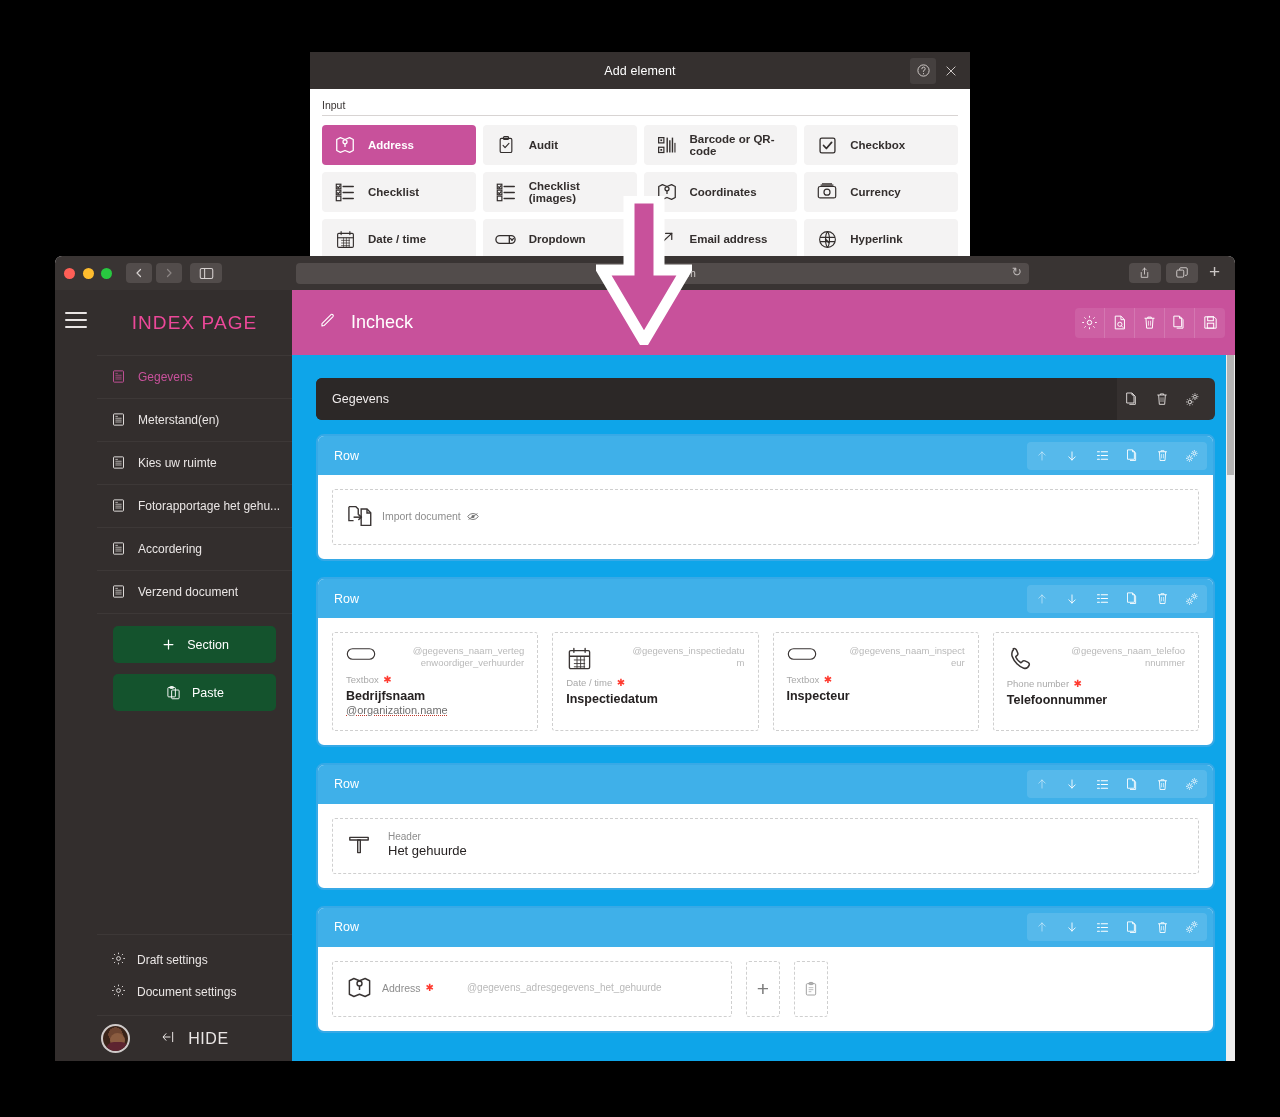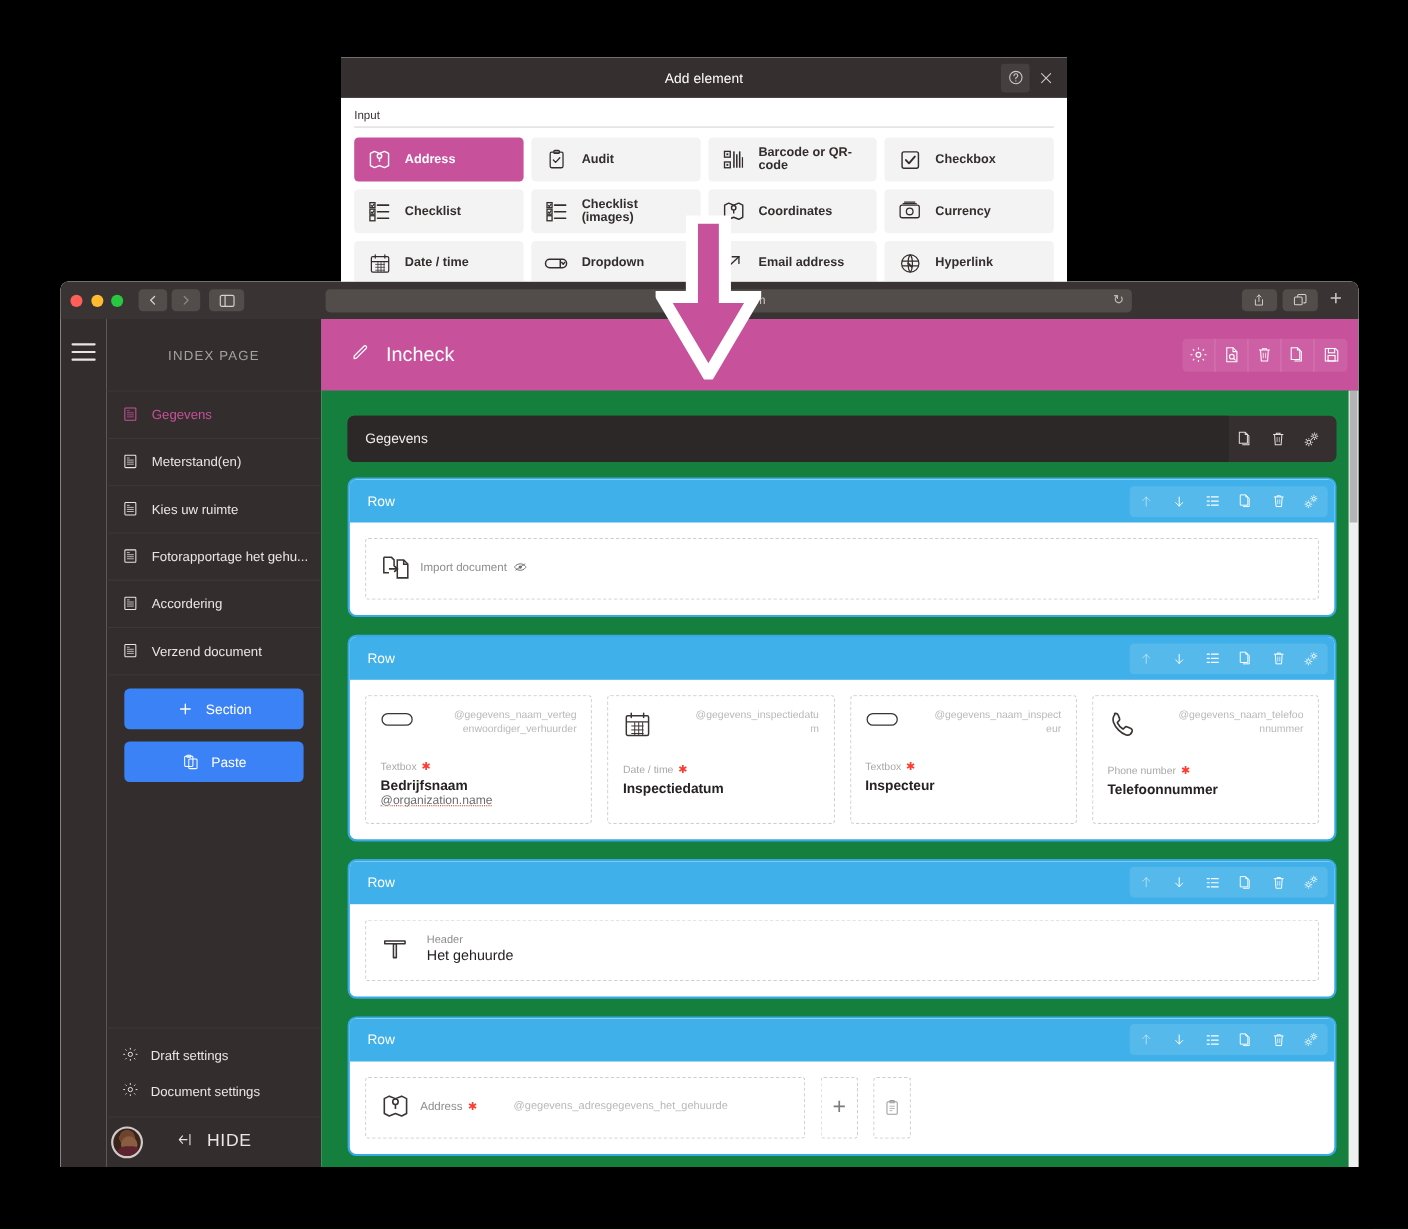--- a/index.html
+++ b/index.html
@@ -97,32 +97,32 @@
 
   
   .rail { width: 42px; background: #332e2d; display: flex; justify-content: center; padding-top: 22px; }
   .burger { width: 22px; }
   .burger span { display: block; height: 2px; background: #e9e5e4; margin-bottom: 5px; border-radius: 1px; }
   .sidebar {
     width: 195px; background: #332e2d; display: flex; flex-direction: column;
   }
   .sb-head {
     height: 65px; display: flex; align-items: center; justify-content: center;
-    color: #a3a3a3; font-size: 12px; letter-spacing: 1.1px;
+    color: #ec4899; font-size: 19px; letter-spacing: 1.1px;
   }
   .sb-list { flex: 0 0 auto; }
   .sb-item {
     height: 43px; display: flex; align-items: center; gap: 11px; padding-left: 14px;
     border-top: 1px solid #3d3837; color: #eae6e5; font-size: 12px;
   }
   .sb-item.active { color: #c8519b; }
   .sb-item .ic { width: 16px; height: 16px; flex: 0 0 16px; }
   .sb-actions { padding: 12px 16px 0 16px; border-top: 1px solid #3d3837; }
   .pink-btn {
-    background: #3b82f6; color: #fff; border-radius: 5px; height: 37px;
+    background: #14532d; color: #fff; border-radius: 5px; height: 37px;
     display: flex; align-items: center; justify-content: center; gap: 11px;
     font-size: 12.5px; margin-bottom: 11px;
   }
   .pink-btn .ic { width: 16px; height: 16px; display:flex; align-items:center; justify-content:center;}
   .sb-spacer { flex: 1; }
   .sb-settings { border-top: 1px solid #3d3837; padding: 9px 0 7px 0; }
   .sb-set-item {
     height: 32px; display: flex; align-items: center; gap: 11px; padding-left: 14px;
     color: #eae6e5; font-size: 12px;
   }
@@ -136,21 +136,21 @@
     background: radial-gradient(circle at 50% 34%, #6d4430 0 34%, #3a2318 35% 100%);
   }
   .avatar .face { position:absolute; left:7px; top:7px; width:15px; height:15px; border-radius:50%; background:#8a5c40;}
   .avatar .body { position:absolute; left:3px; bottom:-2px; width:23px; height:11px; border-radius:8px 8px 0 0; background:#5d2430;}
   .hide-btn {
     margin: 0 auto; display: flex; align-items: flex-start; gap: 12px;
     color: #eae6e5; font-size: 16px; letter-spacing: .6px;
   }
 
   
-  .main { flex: 1; display: flex; flex-direction: column; background: #15803d; position: relative; }
+  .main { flex: 1; display: flex; flex-direction: column; background: #0ea5e9; position: relative; }
   .topbar {
     height: 65px; background: #c8519b; display: flex; align-items: center;
     padding: 0 10px 0 26px;
   }
   .topbar-title { color: #fff; font-size: 18px; display: flex; align-items: center; gap: 14px; }
   .topbar-tools { margin-left: auto; display: flex; background: rgba(255,255,255,.09); border-radius: 4px; }
   .tt-btn {
     width: 30px; height: 30px; display: flex; align-items: center; justify-content: center;
     color: #fff; border-right: 1px solid rgba(255,255,255,.15);
   }
@@ -185,21 +185,21 @@
     border: 1px dashed #cfcfcf; border-radius: 3px; padding: 12px 13px 14px 13px;
     flex: 1; min-height: 66px; display: flex; flex-direction: column;
   }
   .field-top { display: flex; align-items: flex-start; gap: 10px; }
   .field-icon { width: 34px; flex: 0 0 34px; color: #3a3534; display:flex; align-items:flex-start; }
   .field-ph {
     margin-left: auto; color: #b9b9b9; font-size: 9.5px; text-align: right;
     max-width: 116px; line-height: 1.25; word-break: break-word;
   }
   .field-ph.wide { max-width: 330px; }
-  .field-meta { margin-top: 18px; }
+  .field-meta { }
   .field-type { font-size: 9.5px; color: #a9a9a9; }
   .req { color: #ff3b30; font-size: 10px; }
   .field-label { font-size: 12.5px; font-weight: bold; color: #262222; margin-top: 2px; }
   .field-sub { font-size: 11px; color: #6d6d6d; margin-top: 1px; text-decoration: underline dotted #c0392b; }
   .field.inline-row { flex-direction: row; align-items: center; min-height: 56px; }
   .field.inline-row .field-type { font-size: 10px; color: #8d8d8d; }
 
   .mini-btn {
     border: 1px dashed #cfcfcf; border-radius: 3px; width: 34px;
     display: flex; align-items: center; justify-content: center; color: #9b9b9b;

